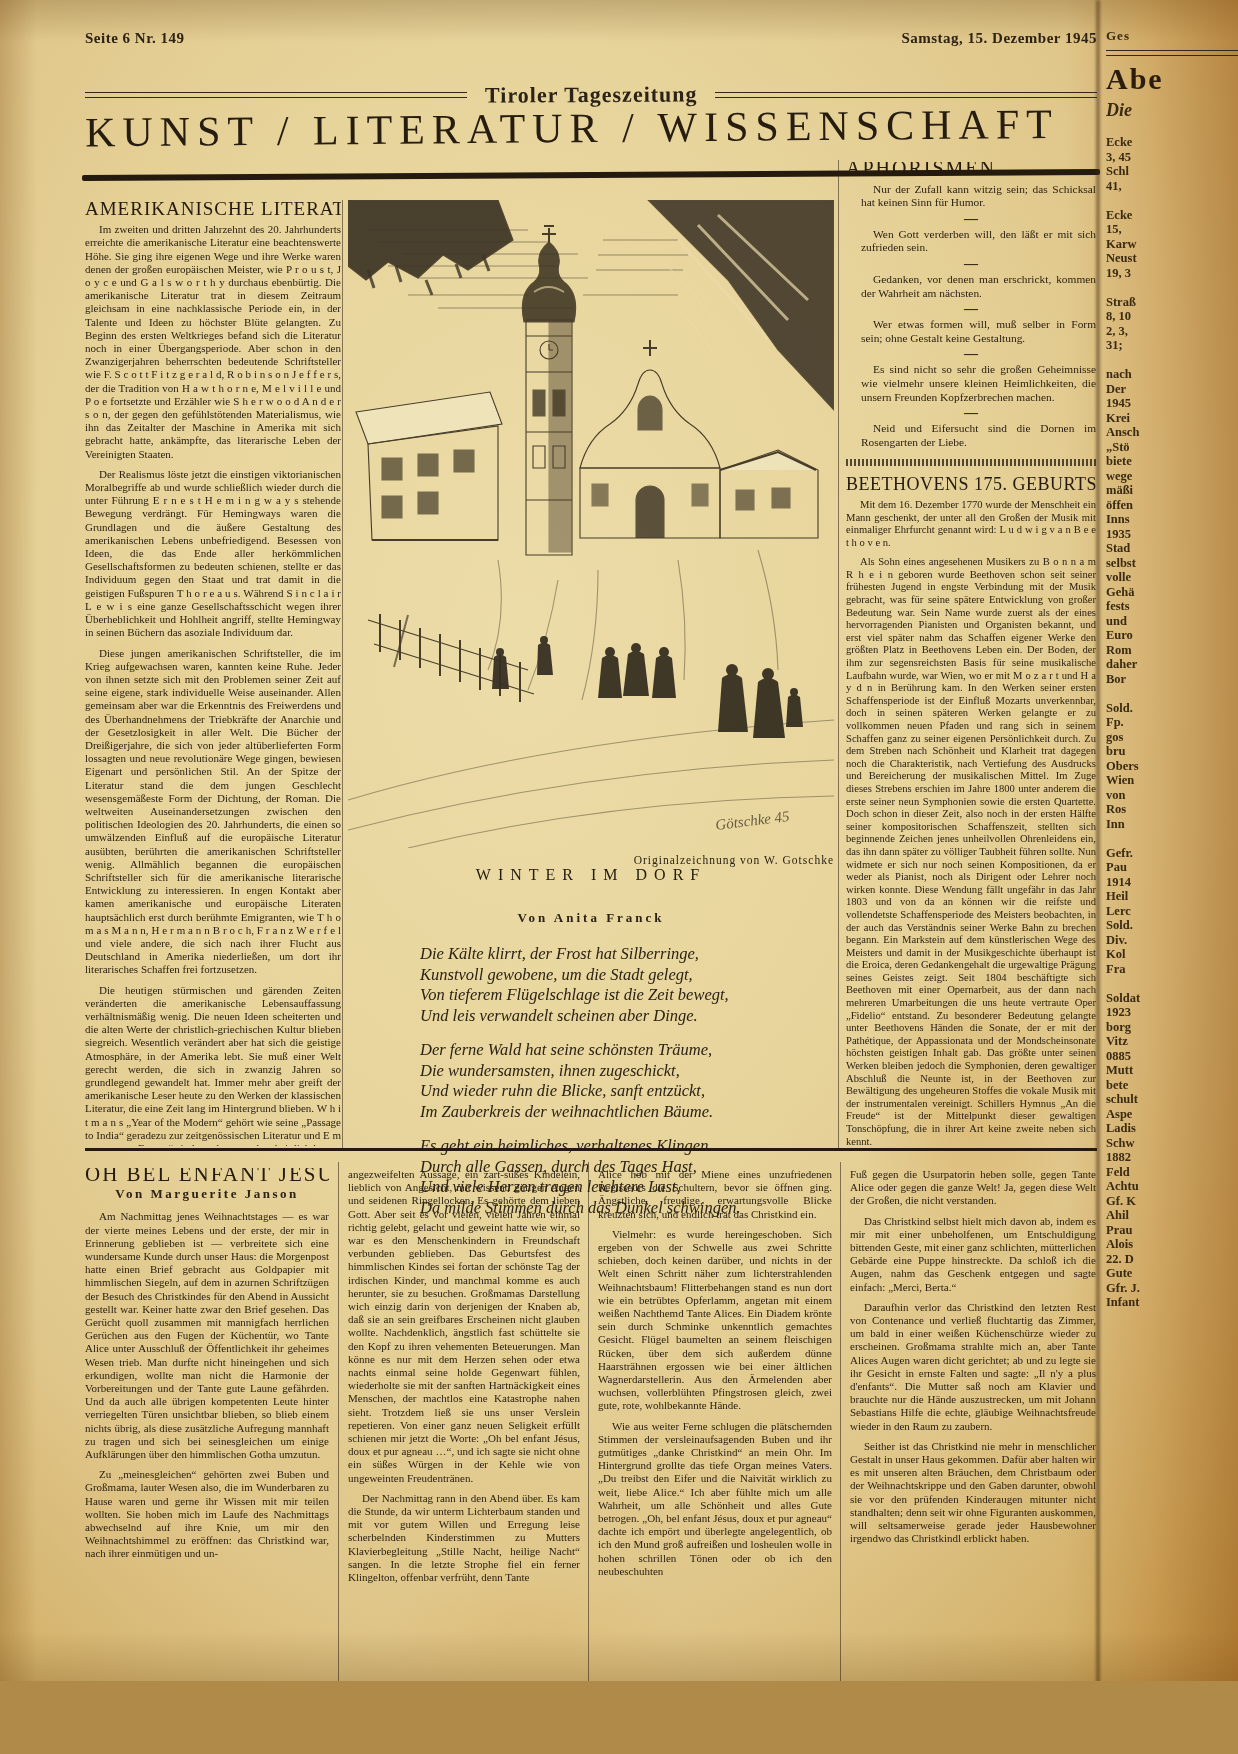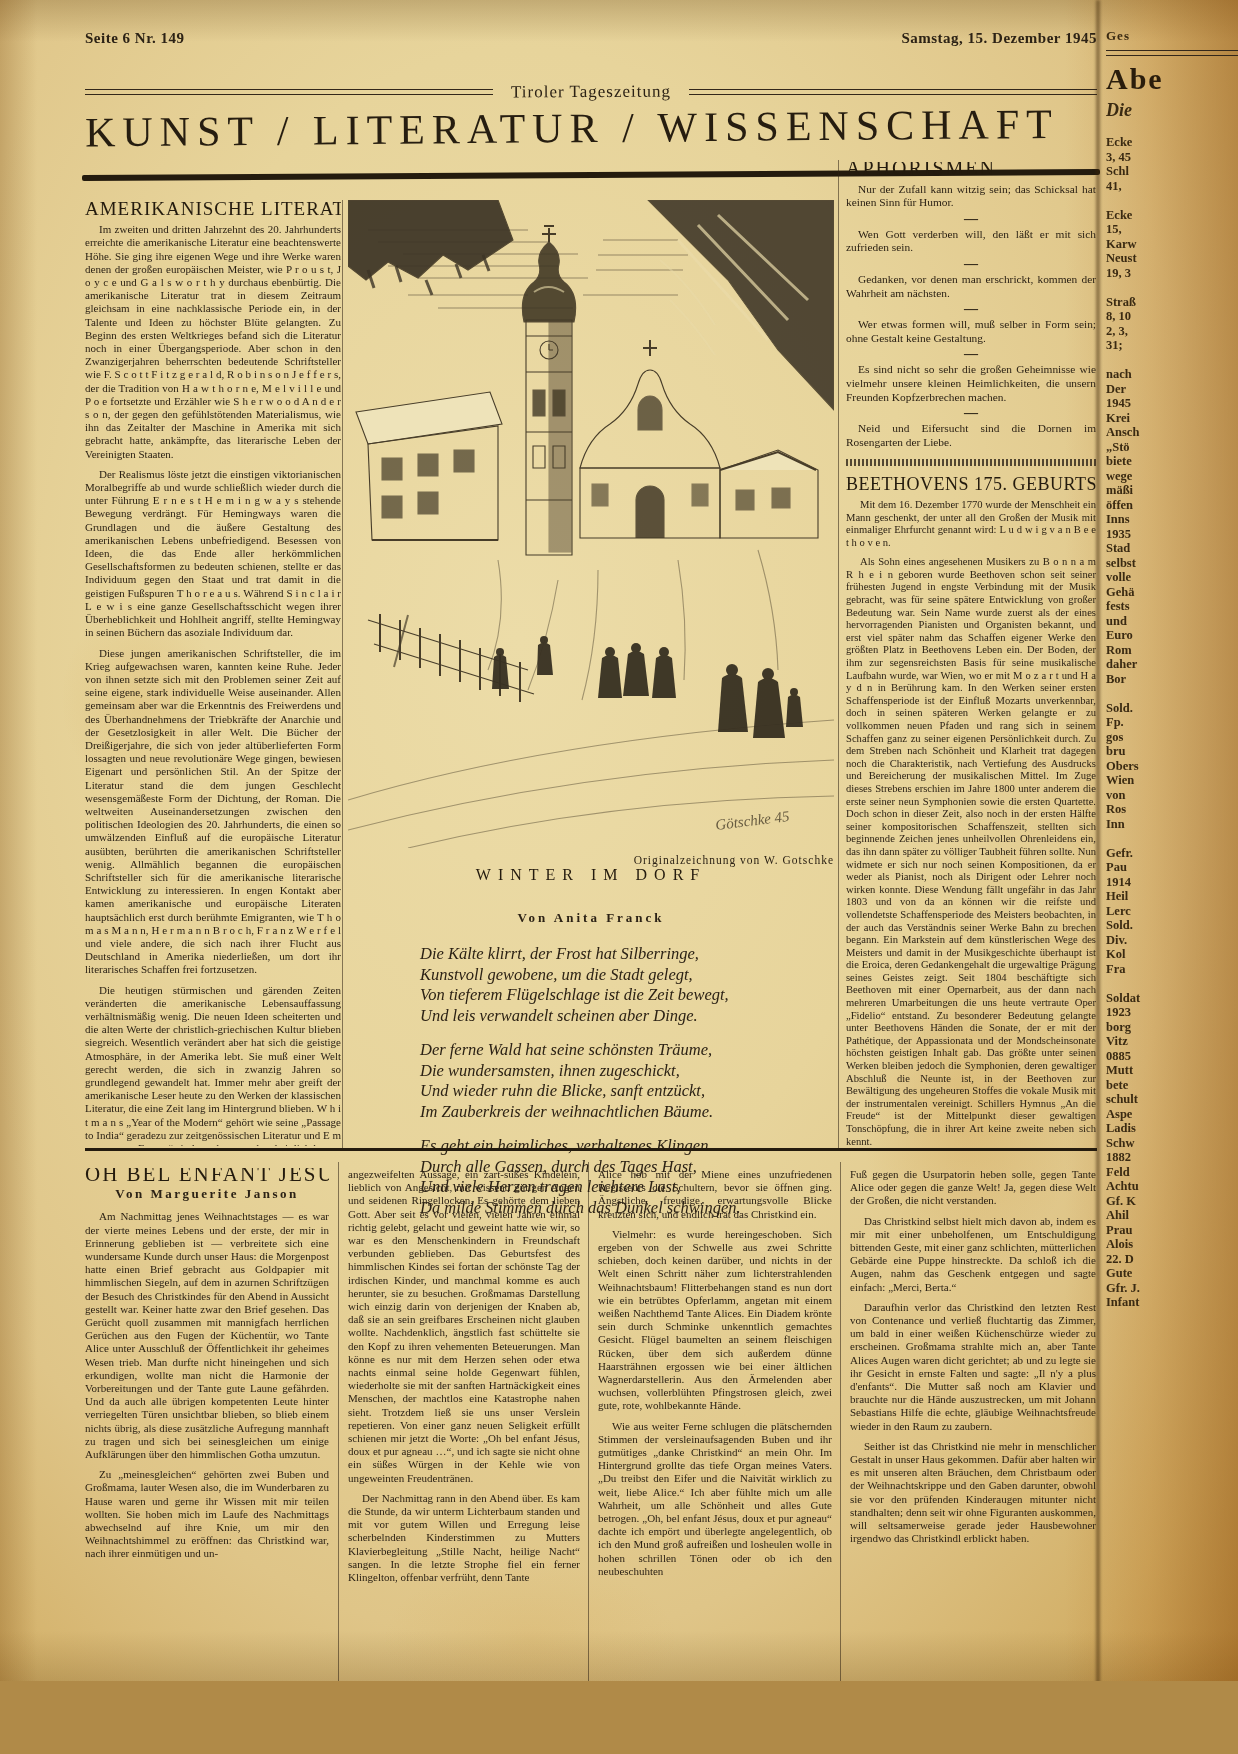--- a/index.html
+++ b/index.html
@@ -10,32 +10,32 @@
       linear-gradient(90deg, rgba(120,70,10,.28) 0%, rgba(120,70,10,0) 3%, rgba(120,70,10,0) 86%, rgba(170,95,15,.22) 93%, rgba(140,75,8,.45) 100%),
       linear-gradient(180deg, rgba(90,55,8,.25) 0%, rgba(90,55,8,0) 2.5%, rgba(90,55,8,0) 97%, rgba(90,55,8,.2) 100%),
       radial-gradient(ellipse at 42% 38%, #ecdca8 0%, #e7d49b 40%, #dfc588 68%, #d2af67 88%, #c69c50 100%);}
   .stain{position:absolute;border-radius:50%;pointer-events:none;}
   .rule-d{height:4px;border-top:1.6px solid #33271a;border-bottom:1px solid #33271a;}
   
   .hdr-row{position:absolute;left:85px;top:30px;width:1012px;display:flex;justify-content:space-between;
     font-size:15px;font-weight:bold;letter-spacing:.5px;}
   .masthead-row{position:absolute;left:85px;top:82px;width:1012px;display:flex;align-items:center;gap:18px;}
   .masthead-row .rule-d{flex:1;}
-  .masthead{font-size:17px;font-weight:normal;letter-spacing:1px;white-space:nowrap;transform:rotate(-.3deg);}
+  .masthead{font-size:22px;font-weight:bold;letter-spacing:1px;white-space:nowrap;transform:rotate(-.3deg);}
   .banner{position:absolute;left:85px;top:104px;width:1012px;font-size:42px;letter-spacing:7px;
     white-space:nowrap;font-weight:500;transform:rotate(-.5deg);color:#261d10;}
   .banner-bar{position:absolute;left:82px;top:172px;width:1018px;height:6px;background:#241b0e;transform:rotate(-.35deg);border-radius:2px;}
   
   .vline{position:absolute;width:1px;background:rgba(45,33,18,.55);}
   .col{position:absolute;overflow:hidden;text-align:justify;}
   .body-txt{font-size:11px;line-height:13.2px;}
   .body-txt p{margin:0 0 7px 0;text-indent:14px;}
   .sec-title{font-size:19px;letter-spacing:1px;font-weight:500;color:#241b0e;margin:0 0 8px 0;white-space:nowrap;}
   
-  .aph p{margin:0 0 2px 0;text-indent:12px;font-size:11.4px;line-height:13.6px;font-family:"Liberation Serif",serif;}
+  .aph p{margin:0 0 2px 15px;text-indent:12px;font-size:11.4px;line-height:13.6px;font-family:"Liberation Serif",serif;}
   .aph-sep{display:block;text-align:center;font-weight:bold;font-size:14px;line-height:14px;margin:2px 0;}
   .hatch{height:7px;margin:10px 0 12px 0;background:repeating-linear-gradient(90deg,#2e2418 0 2px,rgba(0,0,0,0) 2px 4px);opacity:.8;}
   
   .art-wrap{position:absolute;left:348px;top:200px;width:486px;}
   .credit{ text-align:right;font-size:11.5px;letter-spacing:1px;margin-top:2px;}
   .art-title{text-align:center;font-size:16px;letter-spacing:7px;font-weight:500;color:#241b0e;}
   .poem-head{display:flex;align-items:baseline;justify-content:center;gap:22px;margin-top:26px;}
   .poem-title{font-size:26px;letter-spacing:5px;font-weight:500;color:#241b0e;white-space:nowrap;}
   .poem-by{font-size:13px;letter-spacing:3px;font-weight:bold;white-space:nowrap;}
   .poem{margin:18px 0 0 72px;font-style:italic;font-size:16.5px;line-height:20.5px;font-weight:500;}

